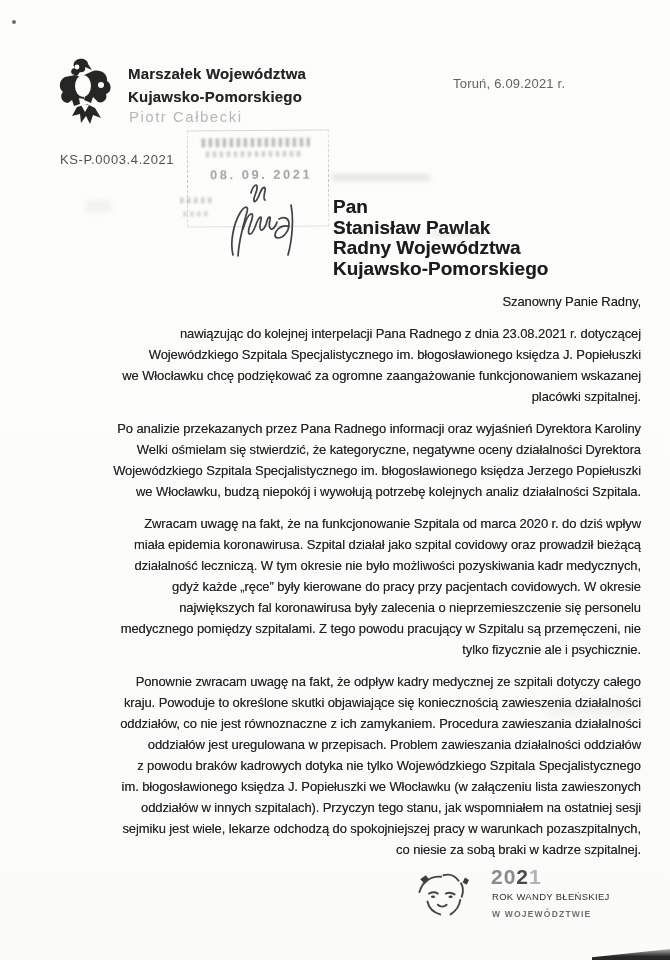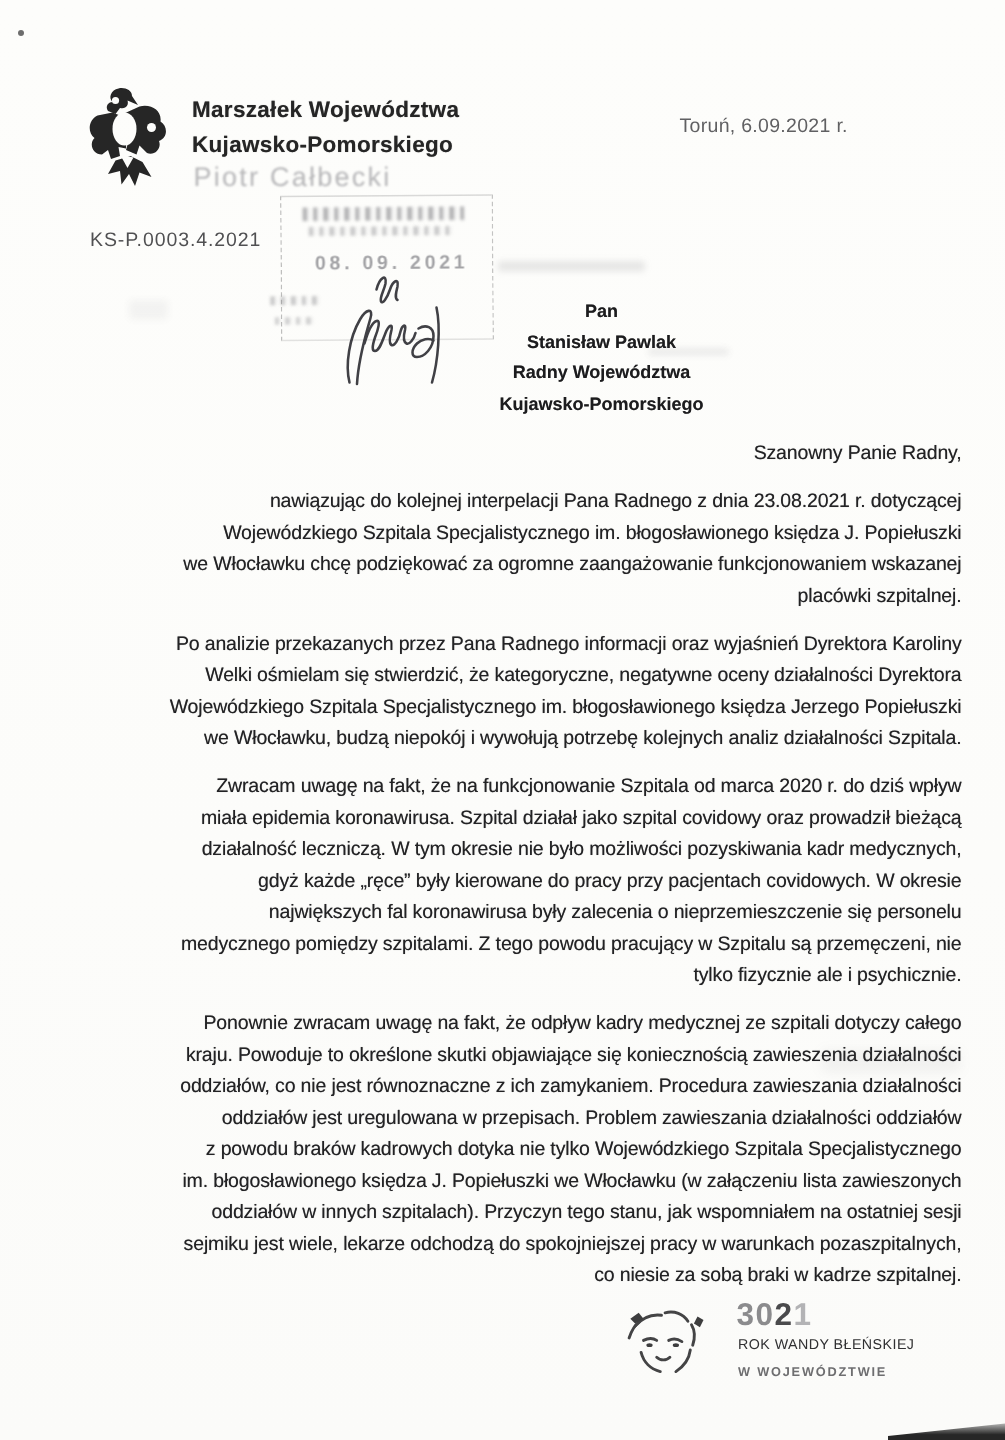--- a/index.html
+++ b/index.html
@@ -6,21 +6,21 @@
   .page{
     position:relative;width:670px;height:960px;overflow:hidden;
     background:linear-gradient(180deg,#fdfdfb 0%,#fcfcfa 60%,#fbfbf9 100%);
     font-family:"Liberation Sans",sans-serif;color:#1e1e1e;
   }
   .abs{position:absolute;}
   
   .eagle{left:57px;top:57px;width:58px;height:72px;filter:blur(.3px);opacity:.92;}
   .sender{left:128px;top:62px;line-height:23px;font-size:15px;font-weight:bold;
           color:#252525;letter-spacing:.2px;text-shadow:0 0 .5px rgba(30,30,30,.5);}
-  .sender-name{left:129px;top:108px;font-size:18px;letter-spacing:1.5px;
+  .sender-name{left:129px;top:108px;font-size:15px;letter-spacing:1.5px;
           color:rgba(105,105,110,.48);filter:blur(.6px);}
   .place-date{left:453px;top:76px;font-size:13px;color:#4b4b4e;opacity:.88;
           letter-spacing:.2px;filter:blur(.2px);text-align:right;}
   .ref-number{left:60px;top:152px;font-size:13px;color:#3e3e40;letter-spacing:.6px;
           word-spacing:1px;opacity:.9;filter:blur(.2px);}
   
   .stamp{left:187px;top:130px;width:140px;height:95px;
          border-left:1px dashed rgba(140,140,140,.55);
          border-right:1px dashed rgba(140,140,140,.5);
          border-top:1px solid rgba(150,150,150,.35);
@@ -30,22 +30,22 @@
           rgba(110,110,115,.5) 0 3px, rgba(110,110,115,.08) 3px 5px, transparent 5px 7px);
           filter:blur(1.1px);}
   .smudge.r1{left:14px;top:7px;width:108px;height:9px;}
   .smudge.r2{left:18px;top:20px;width:96px;height:6px;opacity:.7;}
   .smudge.r3{left:-8px;top:66px;width:34px;height:6px;opacity:.7;}
   .smudge.r4{left:-5px;top:80px;width:28px;height:5px;opacity:.6;}
   .stamp-date{position:absolute;left:22px;top:36px;font-size:13px;color:#8f8f93;
           letter-spacing:2.5px;filter:blur(.35px);font-weight:bold;opacity:.8;}
   .signature{left:213px;top:179px;width:102px;height:80px;z-index:3;}
   
-  .recipient{left:333px;top:197px;font-size:12px;font-weight:bold;line-height:20.5px;
-          color:#1c1c1e;white-space:pre-line;text-shadow:0 0 .4px rgba(20,20,20,.5);text-align:center;}
+  .recipient{left:333px;top:197px;font-size:19px;font-weight:bold;line-height:20.5px;
+          color:#1c1c1e;white-space:pre-line;text-shadow:0 0 .4px rgba(20,20,20,.5);}
   
   .letter-body{left:56px;top:291px;width:585px;font-size:13px;line-height:21px;
           color:#222224;letter-spacing:-.1px;
           text-shadow:0 0 .45px rgba(25,25,28,.55);}
   .letter-body p{white-space:pre-line;margin:0 0 11px 0;text-align:right;}
   
   .portrait{left:417px;top:871px;width:56px;height:50px;opacity:.88;}
   .footer-year{left:491px;top:865px;font-size:21px;font-weight:bold;letter-spacing:1px;}
   .footer-year .y1{color:#8b8b8d;} .footer-year .y2{color:#4a4a4c;} .footer-year .y3{color:#b3b3b5;}
   .footer-l1{left:492px;top:891px;font-size:9.5px;font-weight:normal;color:#303032;letter-spacing:.3px;}
@@ -163,21 +163,21 @@
         <path d="M54 36c-1 8-6 14-12 18"></path>
       </g>
       <g fill="#232325">
         <path d="M4 10l7-5 4 5-7 4z"></path>
         <ellipse cx="20" cy="32" rx="2.6" ry="1.6"></ellipse>
         <ellipse cx="42" cy="32" rx="2.6" ry="1.6"></ellipse>
         <path d="M60 8l5 3-3 6-5-3z"></path>
       </g>
     </svg>
   </div>
-  <div class="abs footer-year"><span class="y1">30</span><span class="y2">2</span><span class="y3">1</span></div>
+  <div class="abs footer-year"><span class="y1">20</span><span class="y2">2</span><span class="y3">1</span></div>
   <div class="abs footer-l1">ROK WANDY BŁEŃSKIEJ</div>
   <div class="abs footer-l2">W WOJEWÓDZTWIE</div>
 
   <div class="streak s1"></div>
   <div class="streak s2"></div>
   <div class="streak s3"></div>
   <div class="streak s4"></div>
   <div class="corner-shadow"></div>
 
 </div>

